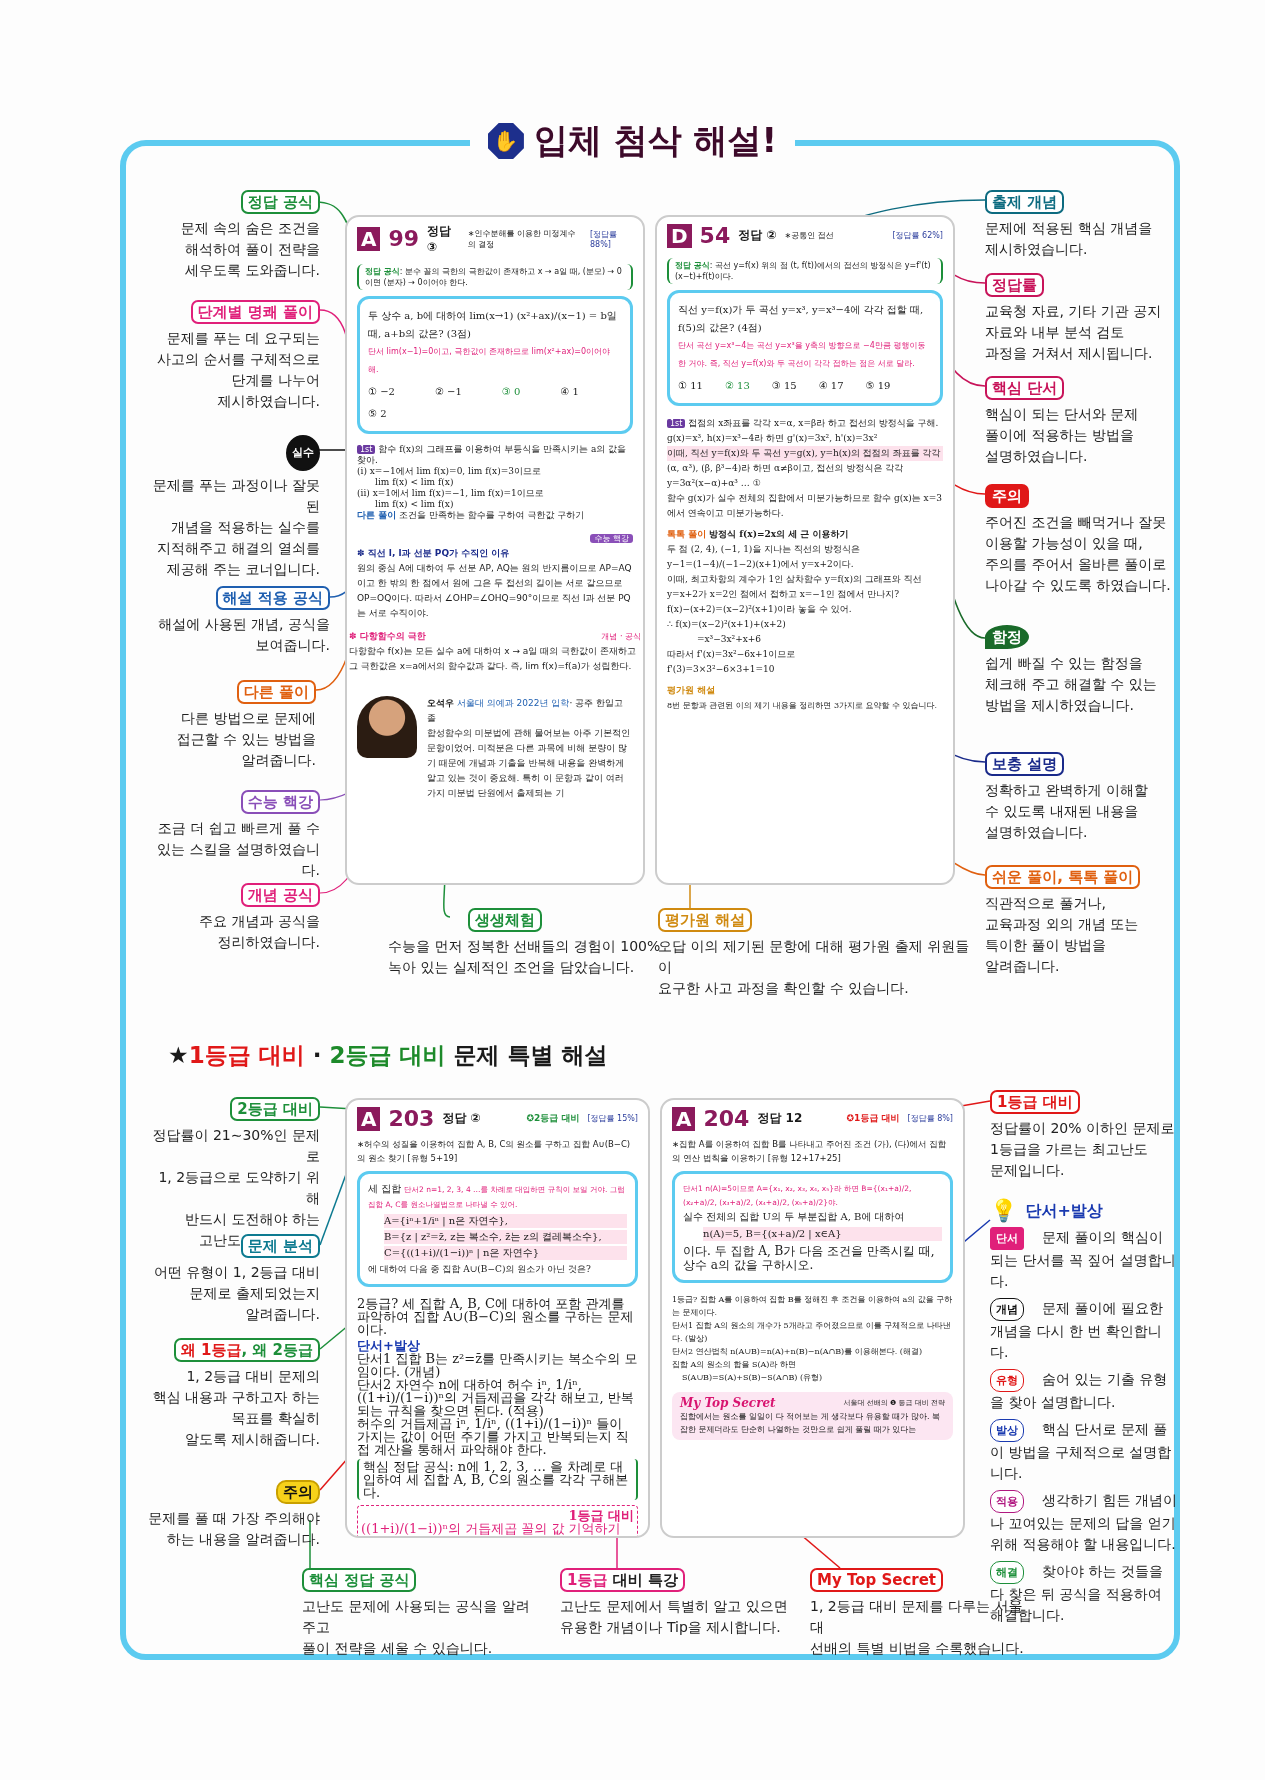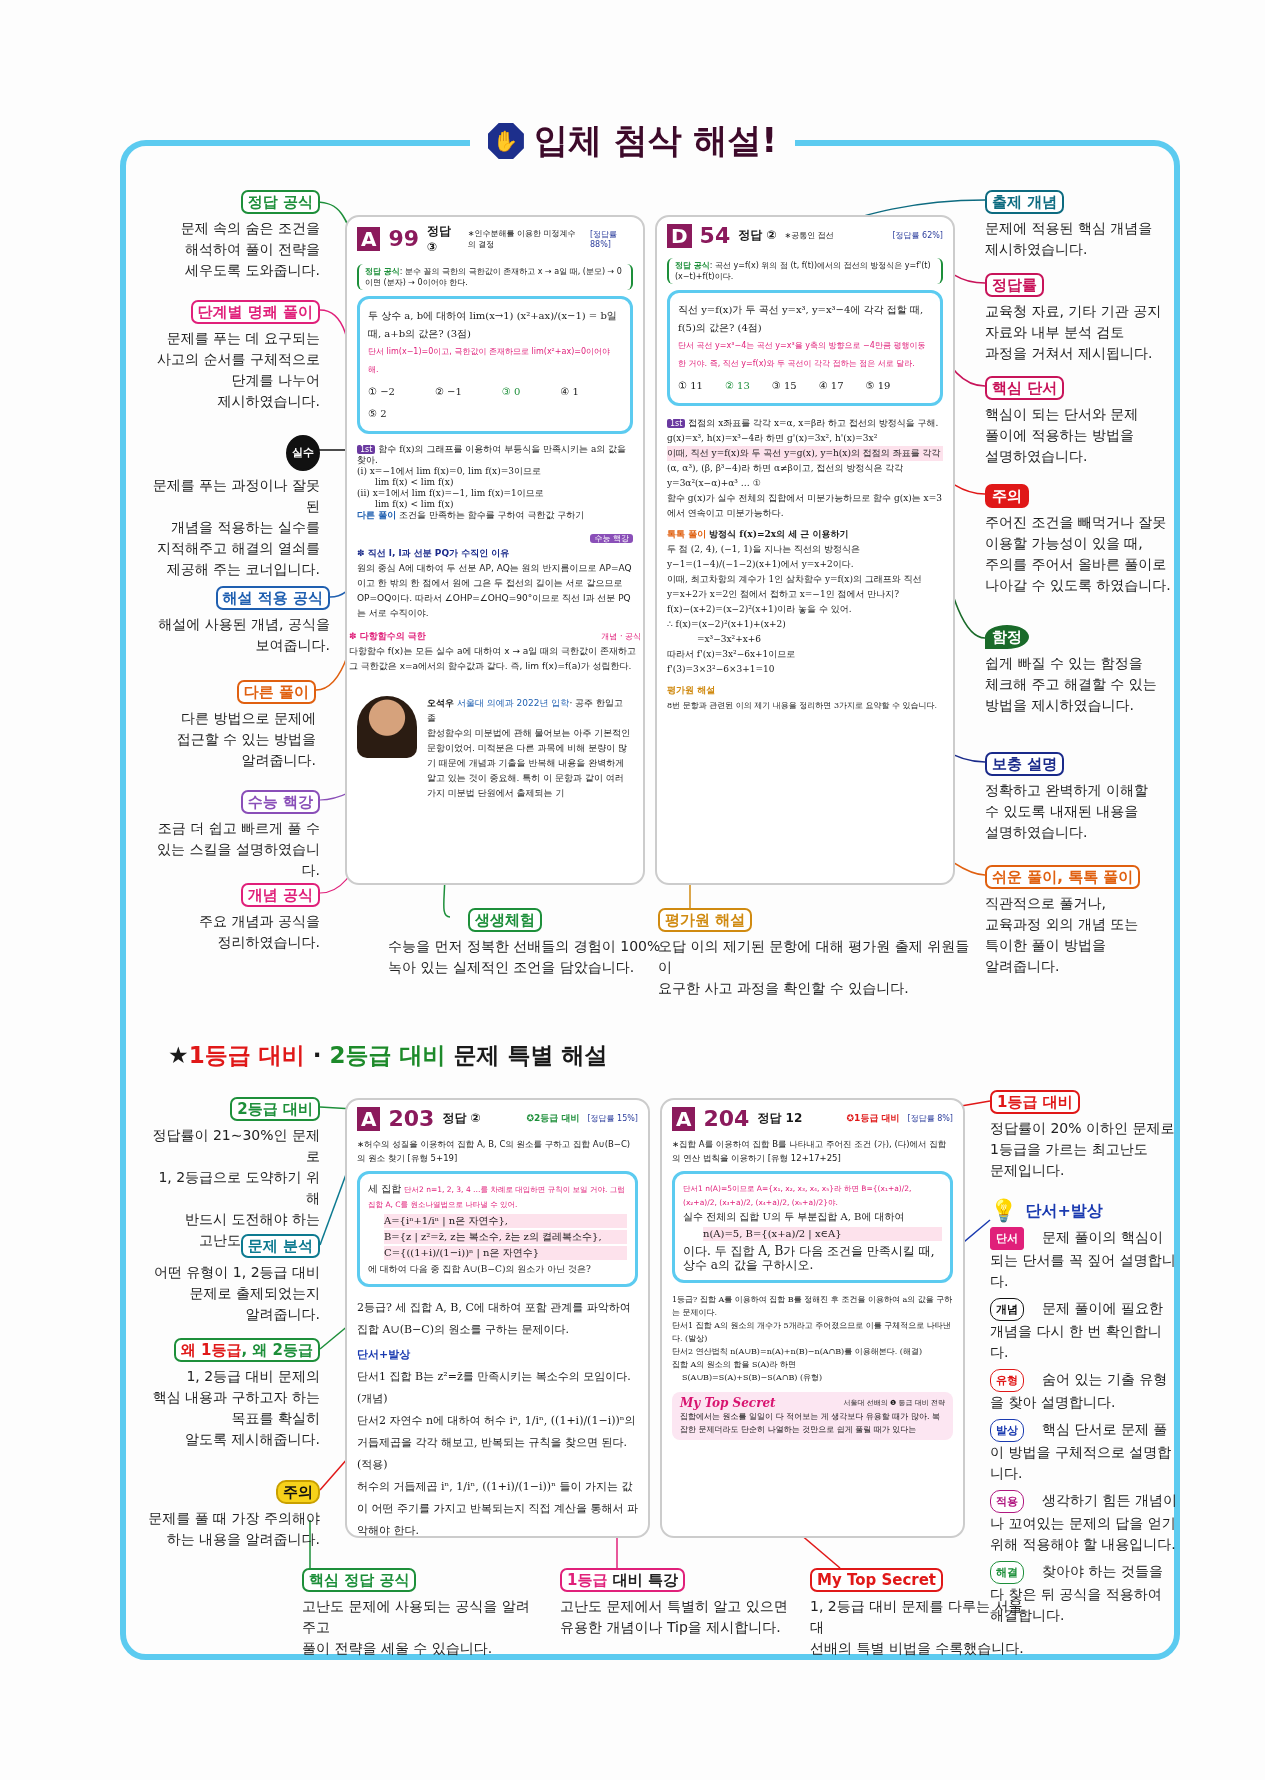--- a/index.html
+++ b/index.html
@@ -305,21 +305,21 @@
     <span style="color:#2a3c9c;font-size:8px">[정답률 15%]</span>
   </div>
   <div style="padding:0 10px;font-size:8.5px;line-height:14px">∗허수의 성질을 이용하여 집합 A, B, C의 원소를 구하고 집합 A∪(B−C)의 원소 찾기 [유형 5+19]</div>
   <div class="qbox" style="font-size:9px;line-height:14px">
     <div><span class="qline" style="font-size:10px">세 집합</span> <span class="hint" style="font-size:7.5px">단서2 n=1, 2, 3, 4 …를 차례로 대입하면 규칙이 보일 거야. 그럼 집합 A, C를 원소나열법으로 나타낼 수 있어.</span></div>
     <div class="qline hl" style="font-size:10px;margin:2px 0 2px 16px">A={iⁿ+1/iⁿ | n은 자연수},</div>
     <div class="qline hl" style="font-size:10px;margin:2px 0 2px 16px">B={z | z²=z̄, z는 복소수, z̄는 z의 켤레복소수},</div>
     <div class="qline hl" style="font-size:10px;margin:2px 0 2px 16px">C={((1+i)/(1−i))ⁿ | n은 자연수}</div>
     <div class="qline" style="font-size:9px">에 대하여 다음 중 집합 A∪(B−C)의 원소가 아닌 것은?</div>
   </div>
-  <div class="body-txt" style="font-size:11px;line-height:22px">
+  <div class="body-txt" style="font-size:13px;line-height:13px">
     <div>2등급? 세 집합 A, B, C에 대하여 포함 관계를 파악하여 집합 A∪(B−C)의 원소를 구하는 문제이다.</div>
     <div style="color:#1a3ab0;font-weight:bold;margin-top:3px">단서+발상</div>
     <div>단서1 집합 B는 z²=z̄를 만족시키는 복소수의 모임이다. (개념)</div>
     <div>단서2 자연수 n에 대하여 허수 iⁿ, 1/iⁿ, ((1+i)/(1−i))ⁿ의 거듭제곱을 각각 해보고, 반복되는 규칙을 찾으면 된다. (적용)</div>
     <div>허수의 거듭제곱 iⁿ, 1/iⁿ, ((1+i)/(1−i))ⁿ 들이 가지는 값이 어떤 주기를 가지고 반복되는지 직접 계산을 통해서 파악해야 한다.</div>
     <div style="border-left:2px solid #1d8f3a;border-right:2px solid #1d8f3a;padding:1px 4px;margin-top:3px;border-radius:4px">핵심 정답 공식: n에 1, 2, 3, … 을 차례로 대입하여 세 집합 A, B, C의 원소를 각각 구해본다.</div>
     <div style="border:1px dashed #e0207a;margin-top:5px;padding:3px;border-radius:4px">
       <div style="text-align:right"><span class="pink" style="font-weight:bold">1등급 대비</span></div>
       <div class="pink">((1+i)/(1−i))ⁿ의 거듭제곱 꼴의 값 기억하기</div>
     </div>

